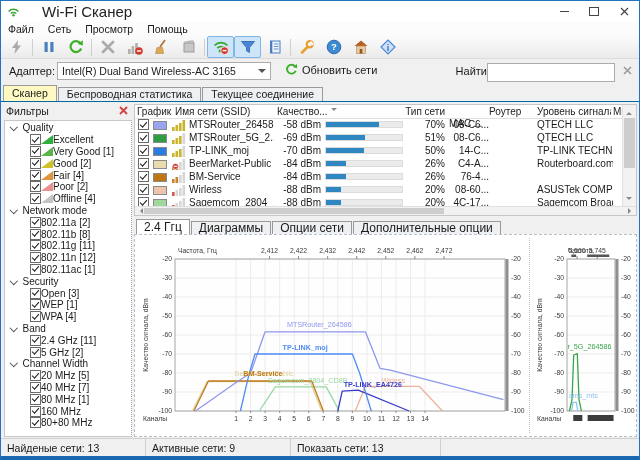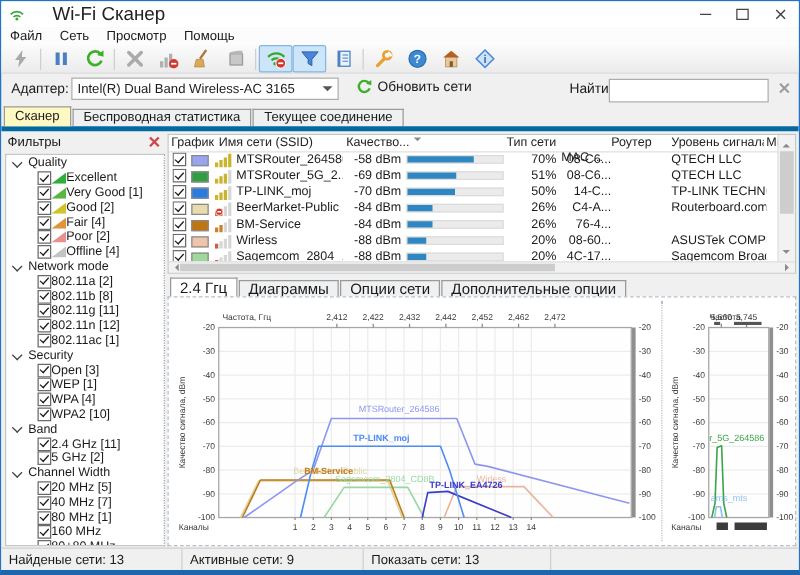--- a/index.html
+++ b/index.html
@@ -28,21 +28,21 @@
   .select{position:absolute;left:56px;top:4px;width:214px;height:18px;background:#fff;border:1px solid #acacac;font-size:10.5px;line-height:16px;padding-left:4px;box-sizing:border-box;}
   .selarrow{position:absolute;right:4px;top:6px;border:4px solid transparent;border-top-color:#555;}
   .refresh-btn{position:absolute;left:284px;top:5px;display:flex;gap:4px;font-size:11px;align-items:center;}
   .find-label{position:absolute;right:152px;top:7px;}
   .find-input{position:absolute;right:24px;top:5px;width:122px;height:15px;border:1px solid #acacac;background:#fff;font:inherit;}
   .find-clear{position:absolute;right:7px;top:8px;display:flex;}
   
   .maintabs{position:absolute;top:84px;left:0;right:0;height:16px;padding-left:2px;display:flex;align-items:flex-end;font-size:10.5px;}
   .mtab{padding:0 8px;border:1px solid #9a9a9a;border-bottom:none;background:#eef0f2;margin-right:1px;height:13px;line-height:13px;}
   .mtab.active{background:#fef9c3;height:15px;line-height:15px;position:relative;z-index:2;}
-  .content{position:absolute;top:100px;left:0;right:0;bottom:17px;background:#f0f0f0;border-top:4px solid #0369a1;}
+  .content{position:absolute;top:100px;left:0;right:0;bottom:17px;background:#f0f0f0;border-top:1px solid #0369a1;}
   
   .filters{position:absolute;left:3px;top:2px;width:128px;bottom:2px;}
   .filters-head{height:14px;font-size:10.5px;position:relative;}
   .filters-title{position:absolute;left:2px;top:1px;}
   .filters-close{position:absolute;right:4px;top:2px;display:flex;}
   .filters-body{position:absolute;top:16px;left:0;right:0;bottom:0;background:#fff;border:1px solid #c6c6c6;border-right:1px dotted #9aa4ae;overflow:hidden;padding-top:1px;}
   .tgroup{display:flex;align-items:center;height:11.8px;font-size:10px;padding-left:6px;gap:6px;}
   .chev{width:4.5px;height:4.5px;border-right:1.4px solid #444;border-bottom:1.4px solid #444;transform:rotate(45deg);margin-top:-2px;flex:none;}
   .titem{display:flex;align-items:center;height:11.8px;font-size:10px;padding-left:25px;gap:0;}
   .cb{width:9px;height:9px;border:1px solid #6a6a6a;background:#fff;position:relative;flex:none;box-sizing:content-box;}
@@ -334,24 +334,20 @@
             <div class="cb"></div>
             <span class="tilabel">Open [3]</span>
           </div>
           <div class="titem">
             <div class="cb"></div>
             <span class="tilabel">WEP [1]</span>
           </div>
           <div class="titem">
             <div class="cb"></div>
             <span class="tilabel">WPA [4]</span>
-          </div>
-          <div class="titem">
-            <div class="cb"></div>
-            <span class="tilabel">WPA2 [10]</span>
           </div>
           <div class="tgroup">
             <div class="chev"></div>
             <span class="tglabel">Band</span>
           </div>
           <div class="titem">
             <div class="cb"></div>
             <span class="tilabel">2.4 GHz [11]</span>
           </div>
           <div class="titem">

